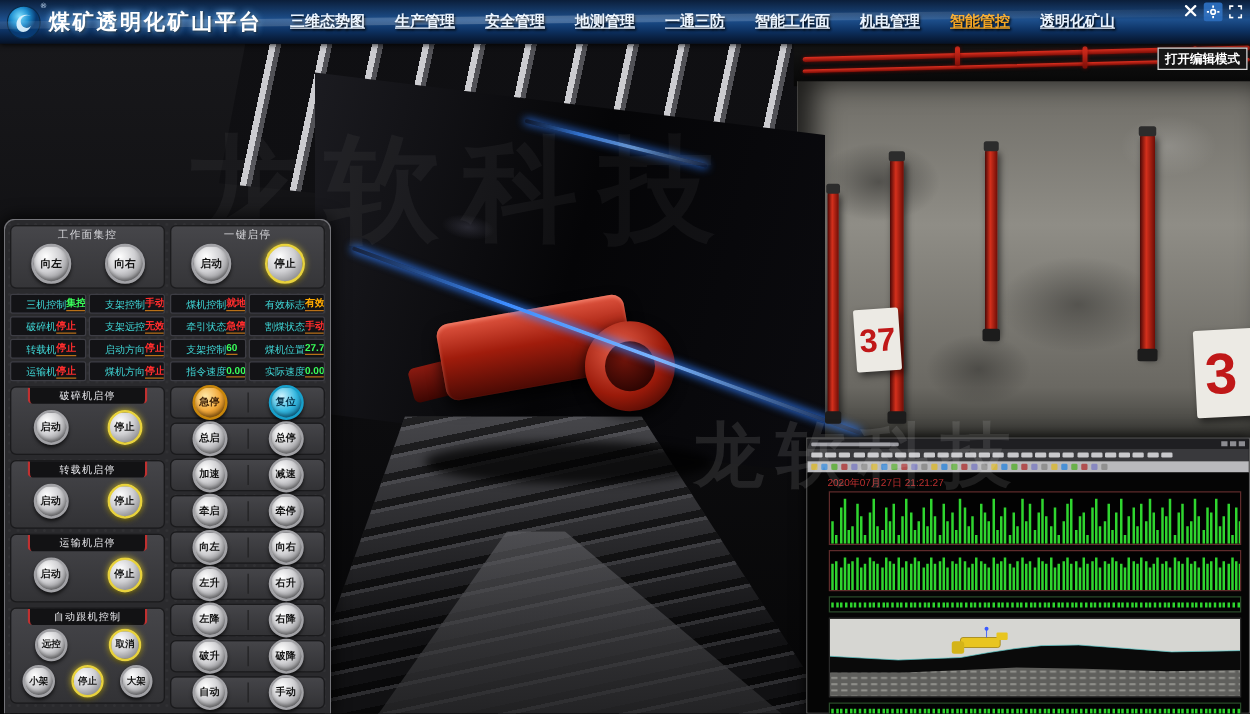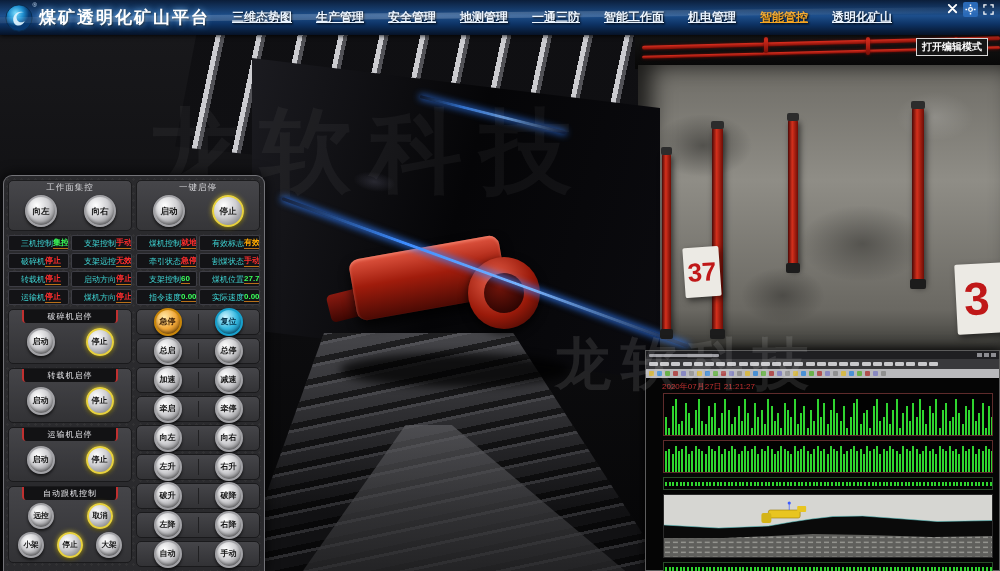--- a/index.html
+++ b/index.html
@@ -14,21 +14,21 @@
   .logo{width:28px;height:28px;margin:0 6px 0 5px;flex:none;position:relative;}
   .logo .reg{position:absolute;right:-4px;top:-2px;color:#cfe6ff;font-size:6px;}
   .apptitle{color:#fff;font-size:17px;font-weight:bold;letter-spacing:2px;margin-right:22px;
     text-shadow:0 0 6px #7fc4ff,1px 1px 2px #000;white-space:nowrap;}
   .nav{display:flex;gap:24px;align-items:center;}
   .nav-item{color:#eaf4ff;font-size:12px;font-weight:bold;cursor:pointer;white-space:nowrap;text-shadow:1px 1px 2px #000;text-decoration:underline;}
   .nav-item.active{color:#f5a623;}
   .top-icons{position:absolute;right:4px;top:2px;display:flex;gap:3px;}
   .tico{width:15px;height:15px;display:flex;align-items:center;justify-content:center;cursor:pointer;border-radius:2px;}
   .tico.sel{background:#2a6ab8;}
-  .edit-btn{position:absolute;right:12px;top:38px;z-index:41;background:#161616;border:1px solid #d8d8d8;
+  .edit-btn{position:absolute;right:2px;top:38px;z-index:41;background:#161616;border:1px solid #d8d8d8;
     color:#fff;font-size:10px;font-weight:bold;padding:1px 5px;cursor:pointer;white-space:nowrap;}
 
   
   .scene{position:absolute;left:0;top:35px;width:1000px;height:536px;overflow:hidden;
     background:linear-gradient(180deg,#18181b 0%,#0c0c0e 55%,#060607 100%);}
   .ceiling{position:absolute;left:175px;top:0;width:530px;height:155px;opacity:.95;
     background:repeating-linear-gradient(102deg,#d6d6da 0 5px,#55555a 5px 9px,#0f0f12 9px 40px);
     clip-path:polygon(4% 0,100% 0,80% 100%,0 72%);}
   .rock-top{position:absolute;right:0;top:0;width:365px;height:34px;background:linear-gradient(180deg,#151515,#060606);}
   .pipe{position:absolute;background:linear-gradient(180deg,#e03020,#7a0d06);border-radius:2px;box-shadow:0 0 3px rgba(120,10,5,.8);}
@@ -422,32 +422,32 @@
           <div class="arow">
             <div class="cbtn md">
               <span>左升</span>
             </div>
             <div class="cbtn md">
               <span>右升</span>
             </div>
           </div>
           <div class="arow">
             <div class="cbtn md">
+              <span>左降</span>
+            </div>
+            <div class="cbtn md">
+              <span>右降</span>
+            </div>
+          </div>
+          <div class="arow">
+            <div class="cbtn md">
               <span>破升</span>
             </div>
             <div class="cbtn md">
               <span>破降</span>
-            </div>
-          </div>
-          <div class="arow">
-            <div class="cbtn md">
-              <span>左降</span>
-            </div>
-            <div class="cbtn md">
-              <span>右降</span>
             </div>
           </div>
           <div class="arow">
             <div class="cbtn md">
               <span>自动</span>
             </div>
             <div class="cbtn md">
               <span>手动</span>
             </div>
           </div>

